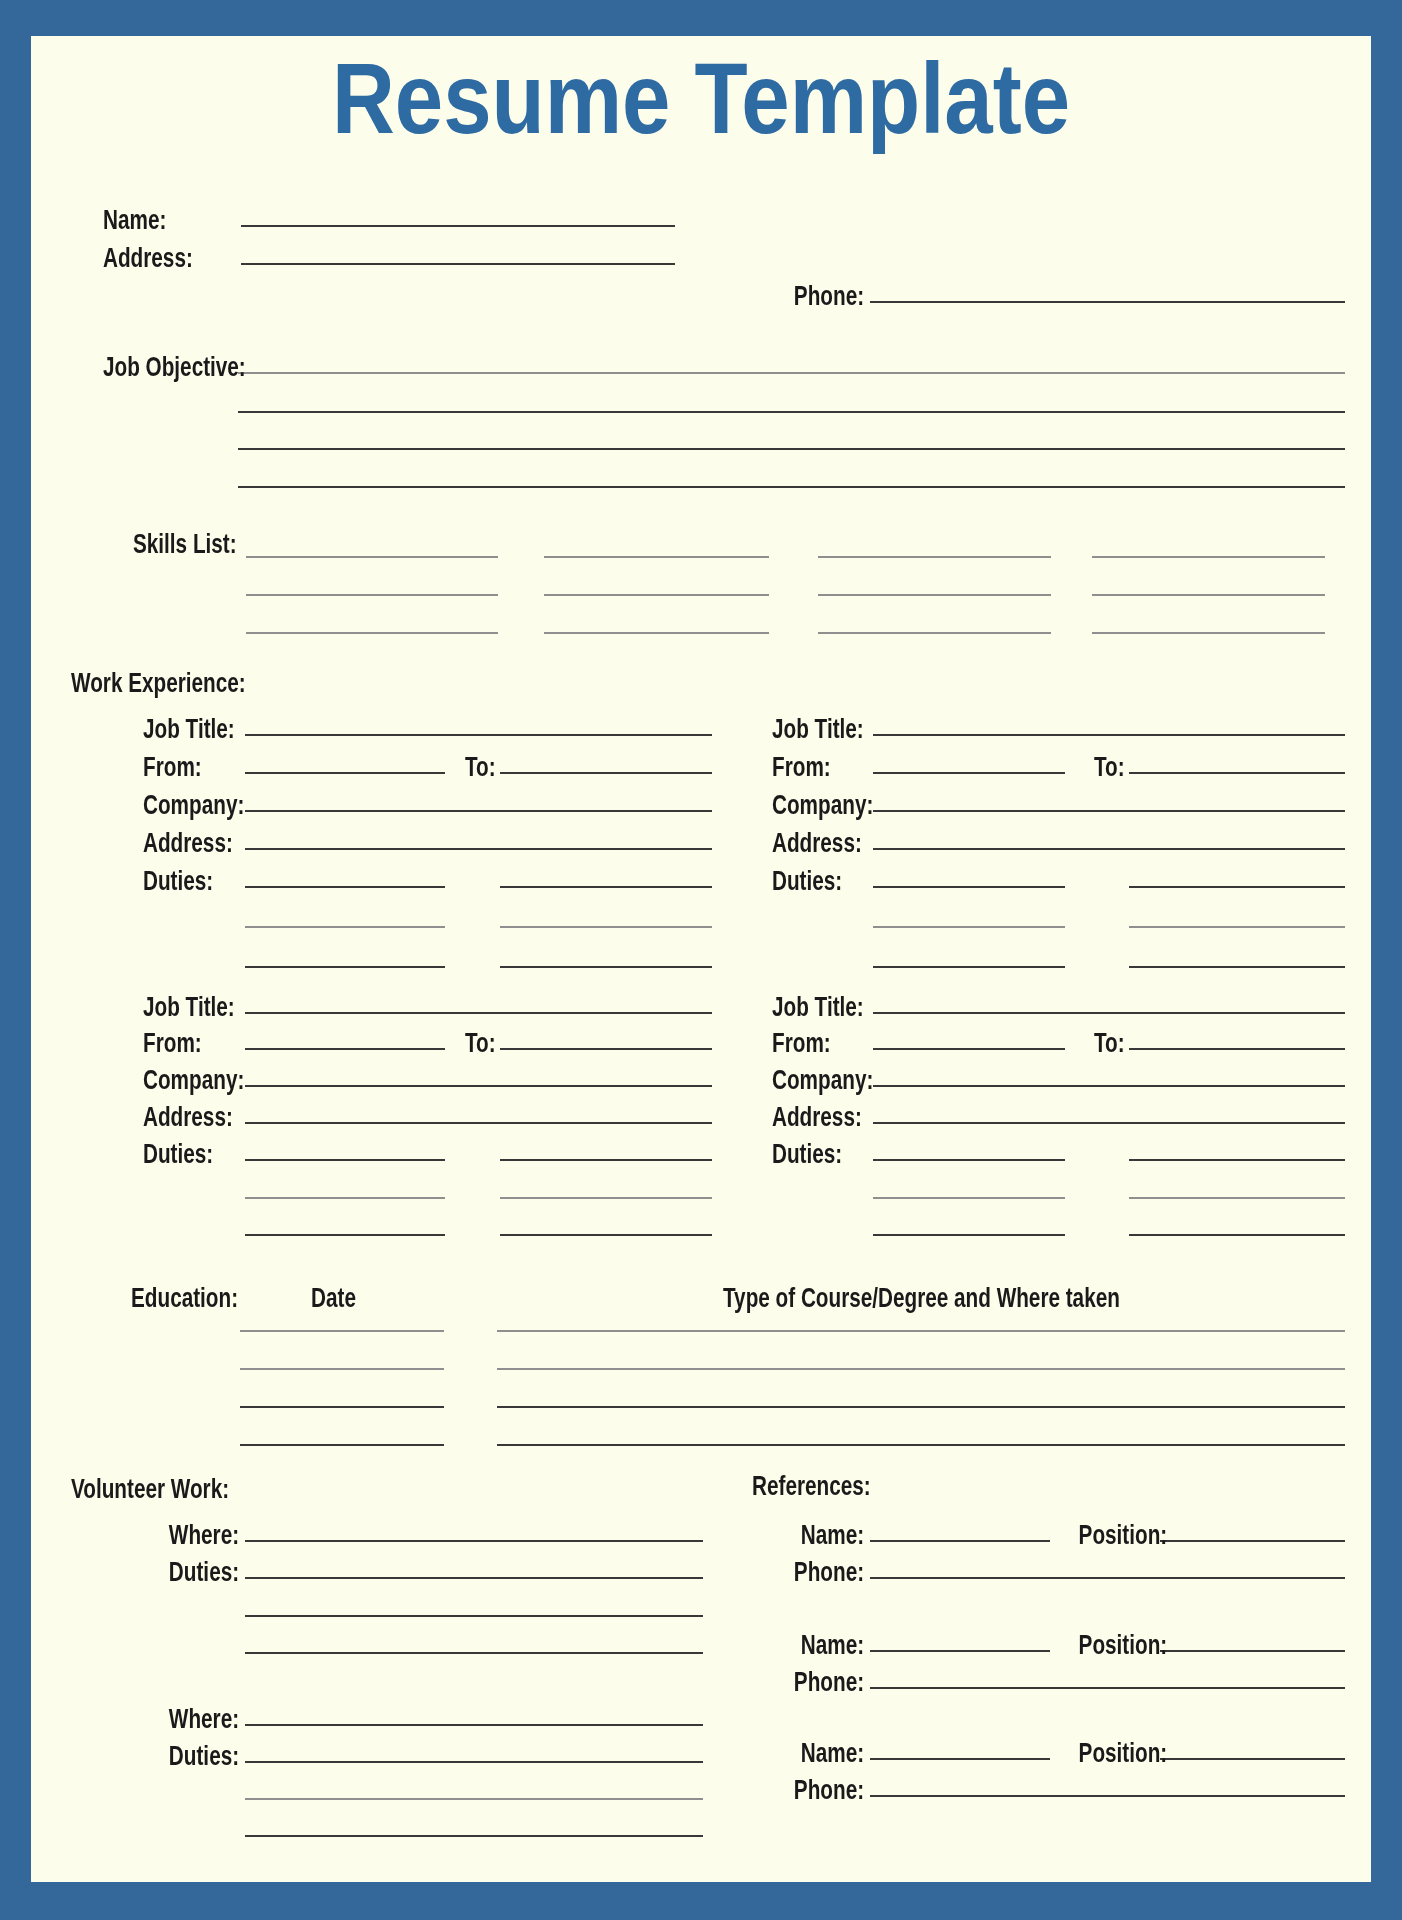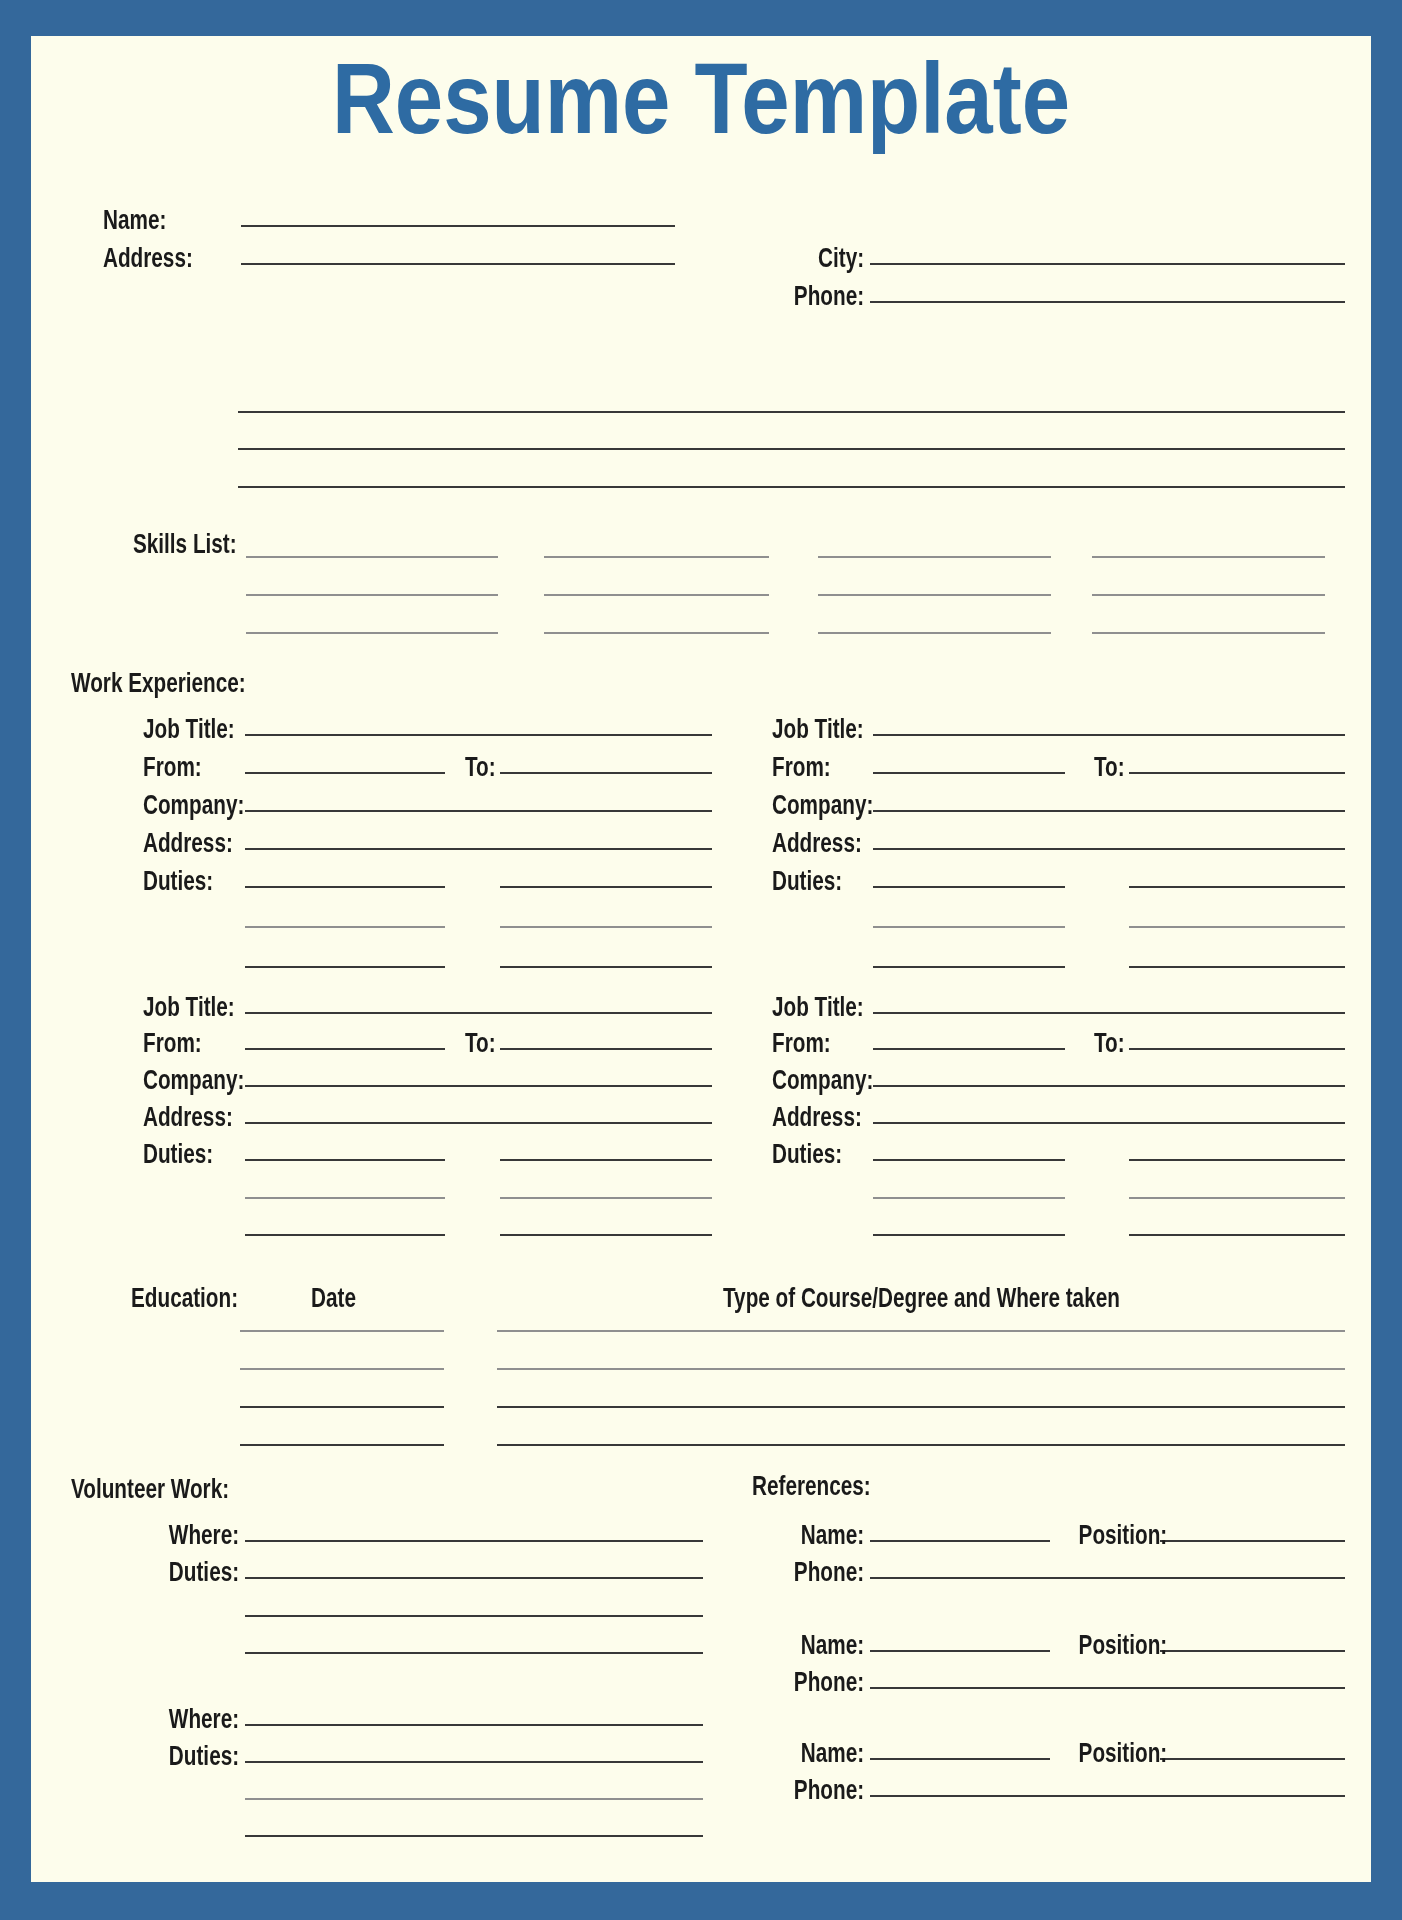--- a/index.html
+++ b/index.html
@@ -29,29 +29,29 @@
   <div class="title">Resume Template</div>
 
   <div class="row" style="left:103px;top:197px;width:572px">
     <span class="lbl" style="width:138px">Name:</span>
     <div class="ln"></div>
   </div>
   <div class="row" style="left:103px;top:235px;width:572px">
     <span class="lbl" style="width:138px">Address:</span>
     <div class="ln"></div>
   </div>
-  <div class="row" style="left:740px;top:235px;width:605px">
-    <span class="lbl r" style="width:130px">City:</span>
-    <div class="ln"></div>
-  </div>
   <div class="row" style="left:740px;top:273px;width:605px">
     <span class="lbl r" style="width:130px">Phone:</span>
     <div class="ln"></div>
   </div>
 
+  <div class="row" style="left:103px;top:344px;width:1242px">
+    <span class="lbl" style="width:135px">Job Objective:</span>
+    <div class="ln g"></div>
+  </div>
   <div class="hl" style="left:238px;top:411px;width:1107px"></div>
   <div class="hl" style="left:238px;top:448px;width:1107px"></div>
   <div class="hl" style="left:238px;top:486px;width:1107px"></div>
 
   <span class="alabel" style="left:133px;top:532px">Skills List:</span>
   <div class="hl g" style="left:246px;top:556px;width:252px"></div>
   <div class="hl g" style="left:544px;top:556px;width:225px"></div>
   <div class="hl g" style="left:818px;top:556px;width:233px"></div>
   <div class="hl g" style="left:1092px;top:556px;width:233px"></div>
   <div class="hl g" style="left:246px;top:594px;width:252px"></div>

